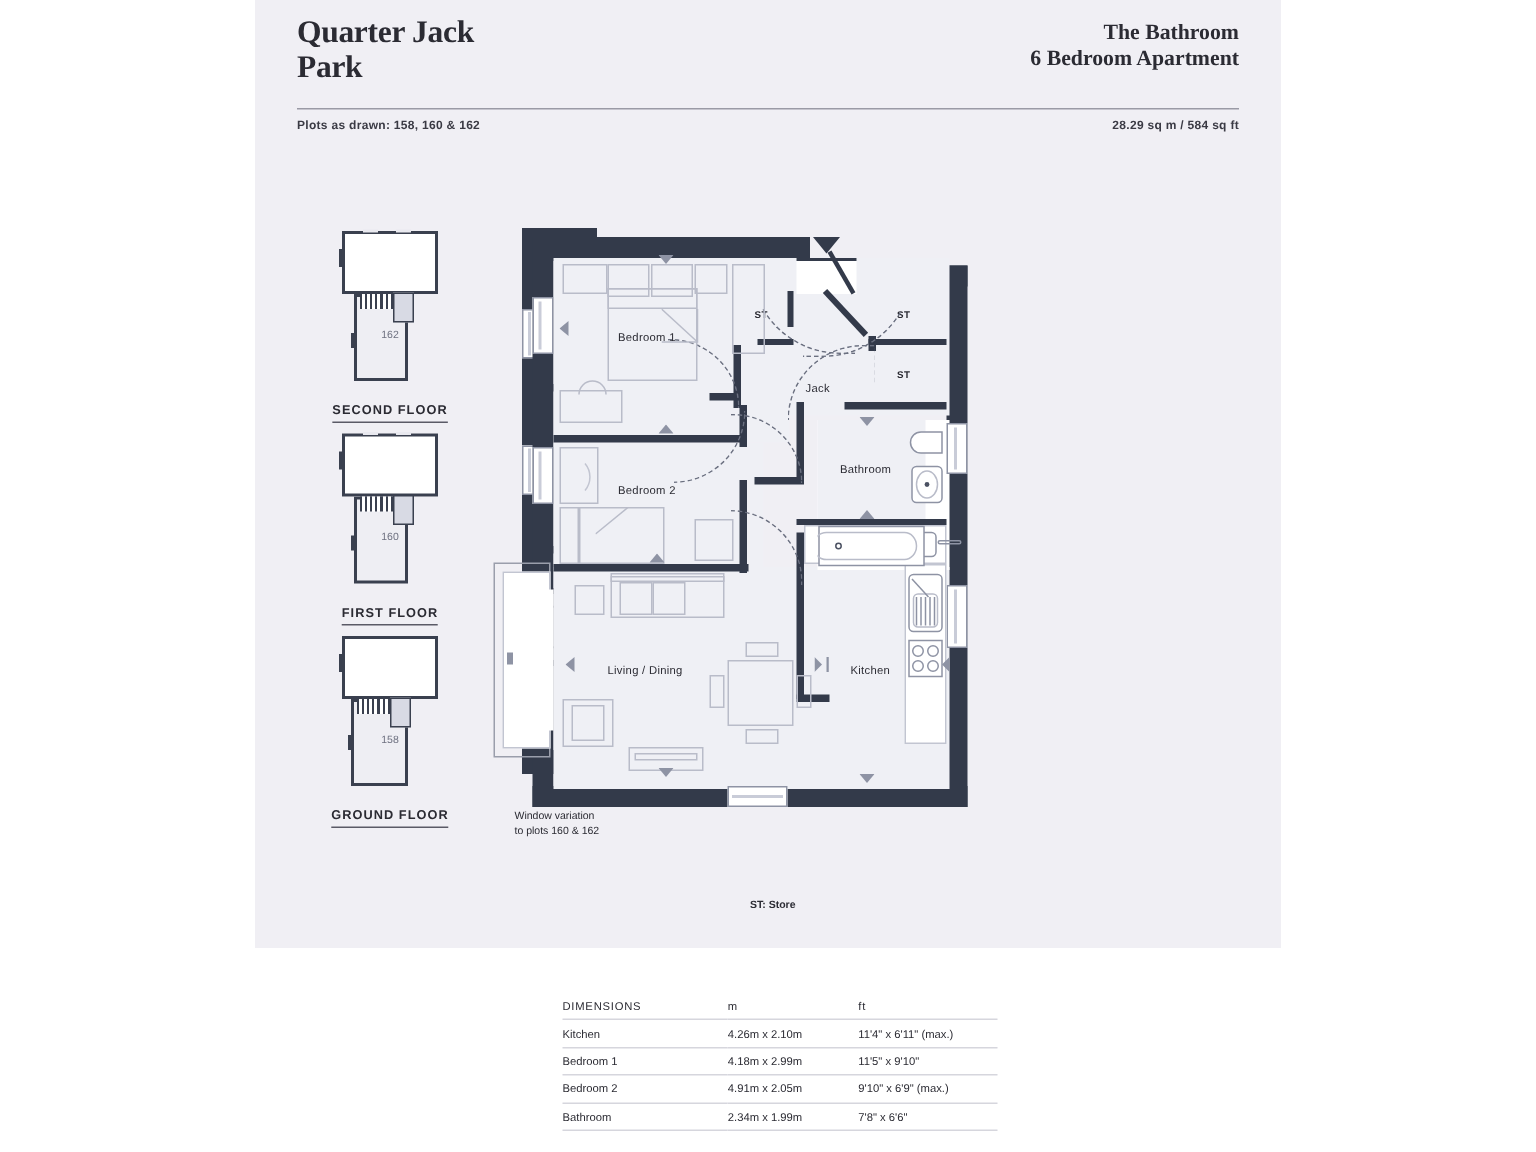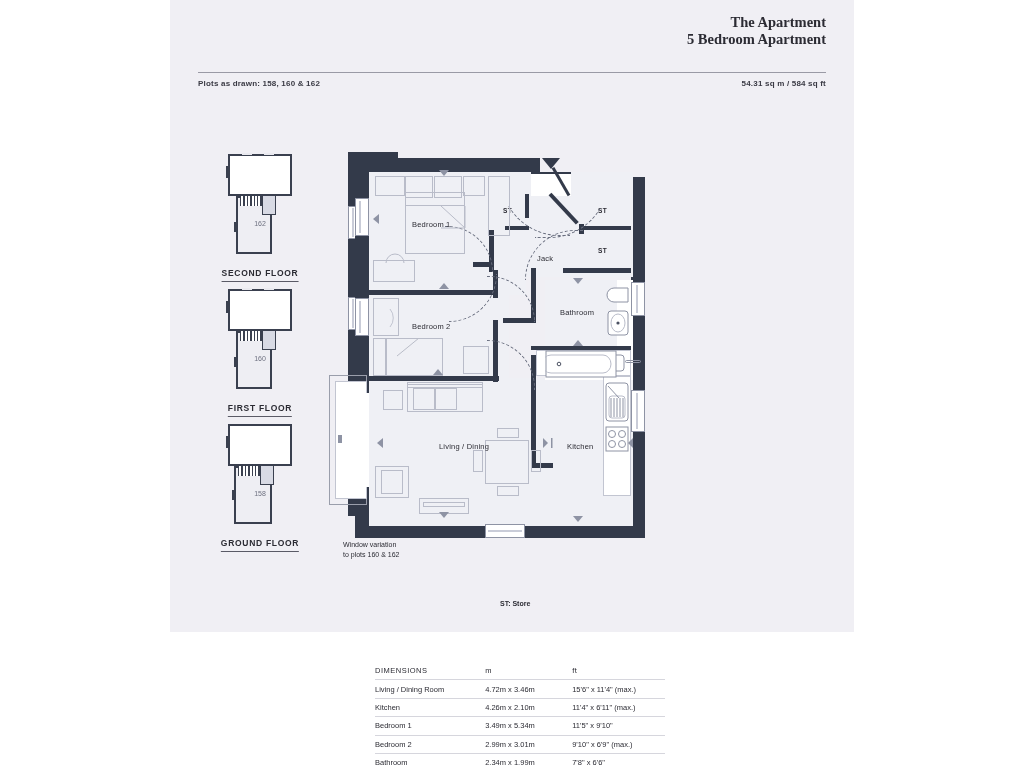--- a/index.html
+++ b/index.html
@@ -92,27 +92,31 @@
   #dims th { letter-spacing: .5px; }
   #dims .c0 { width: 38%; }
   #dims .c1 { width: 30%; }
   #dims .c2 { width: 32%; }
 </style>
 </head>
 <body>
 
 <div id="sheet">
 
+  <div class="title-block">
+    <div class="title-main">Quarter Jack</div>
+    <div class="title-main">Park</div>
+  </div>
   <div class="title-right">
-    <div>The Apartment</div>
-    <div>5 Bedroom Apartment</div>
+    <div>The Bathroom</div>
+    <div>6 Bedroom Apartment</div>
   </div>
   <div class="rule"></div>
   <div class="sub-left">Plots as drawn: 158, 160 &amp; 162</div>
-  <div class="sub-right">54.31 sq m / 584 sq ft</div>
+  <div class="sub-right">28.29 sq m / 584 sq ft</div>
 
   <div class="thumb" style="left:30px; top:152px;">
     <div class="art">
       <div class="tblk" style="left:16px; top:2px; width:64px; height:42px;"></div>
       <div class="tline" style="left:30px; top:1px; width:10px; height:2px; background:#e9e9ef;"></div>
       <div class="tline" style="left:52px; top:1px; width:10px; height:2px; background:#e9e9ef;"></div>
       <div class="tline" style="left:14px; top:14px; width:3px; height:12px;"></div>
       <div class="tblk" style="left:24px; top:44px; width:36px; height:58px; background:#eeeef3;"></div>
       <div class="tline" style="left:28px; top:44px; width:22px; height:10px; background:repeating-linear-gradient(90deg,#3a404f 0 1.4px,#fff 1.4px 3.4px);"></div>
       <div class="tfill" style="left:50px; top:43px; width:14px; height:20px; background:#d8dae4; border:1.6px solid #3a404f;"></div>
@@ -334,21 +338,21 @@
     <svg style="position:absolute; left:200px; top:200px;" width="72" height="28">
       <rect x="1" y="1" width="70" height="26" stroke="#8e93a4" stroke-width="1" fill="#fff"></rect>
       <path d="M6 5 h52 a8 9 0 0 1 0 18 h-52 a4 4 0 0 1 0 -18 z" stroke="#b9bcc9" stroke-width="1" fill="none"></path>
       <circle cx="14" cy="14" r="1.8" stroke="#4b5162" stroke-width="1" fill="none"></circle>
     </svg>
 
     <div class="rlabel" style="left:67px; top:70px;">Bedroom 1</div>
     <div class="rlabel" style="left:67px; top:172px;">Bedroom 2</div>
     <div class="rlabel" style="left:192px; top:104px;">Jack</div>
     <div class="rlabel" style="left:215px; top:158px;">Bathroom</div>
-    <div class="rlabel" style="left:60px; top:292px;margin-left:34px;">Living / Dining</div>
+    <div class="rlabel" style="left:60px; top:292px;">Living / Dining</div>
     <div class="rlabel" style="left:222px; top:292px;">Kitchen</div>
 
     <svg style="position:absolute; left:94px; top:20px;" width="10" height="7">
         <polygon points="0,0 10,0 5,6" fill="#8e93a4"></polygon>
       </svg>
     <svg style="position:absolute; left:28px; top:64px;" width="7" height="10">
         <polygon points="6,0 6,10 0,5" fill="#8e93a4"></polygon>
       </svg>
     <svg style="position:absolute; left:94px; top:133px;" width="10" height="7">
         <polygon points="0,6 10,6 5,0" fill="#8e93a4"></polygon>
@@ -387,37 +391,32 @@
   <table>
     <thead>
       <tr>
         <th class="c0">DIMENSIONS</th>
         <th class="c1">m</th>
         <th class="c2">ft</th>
       </tr>
     </thead>
     <tbody>
       <tr>
-        <td>Living / Dining Room</td>
-        <td>4.72m x 3.46m</td>
-        <td>15'6" x 11'4" (max.)</td>
-      </tr>
-      <tr>
         <td>Kitchen</td>
         <td>4.26m x 2.10m</td>
         <td>11'4" x 6'11" (max.)</td>
       </tr>
       <tr>
         <td>Bedroom 1</td>
-        <td>3.49m x 5.34m</td>
+        <td>4.18m x 2.99m</td>
         <td>11'5" x 9'10"</td>
       </tr>
       <tr>
         <td>Bedroom 2</td>
-        <td>2.99m x 3.01m</td>
+        <td>4.91m x 2.05m</td>
         <td>9'10" x 6'9" (max.)</td>
       </tr>
       <tr>
         <td>Bathroom</td>
         <td>2.34m x 1.99m</td>
         <td>7'8" x 6'6"</td>
       </tr>
     </tbody>
   </table>
 </div>

